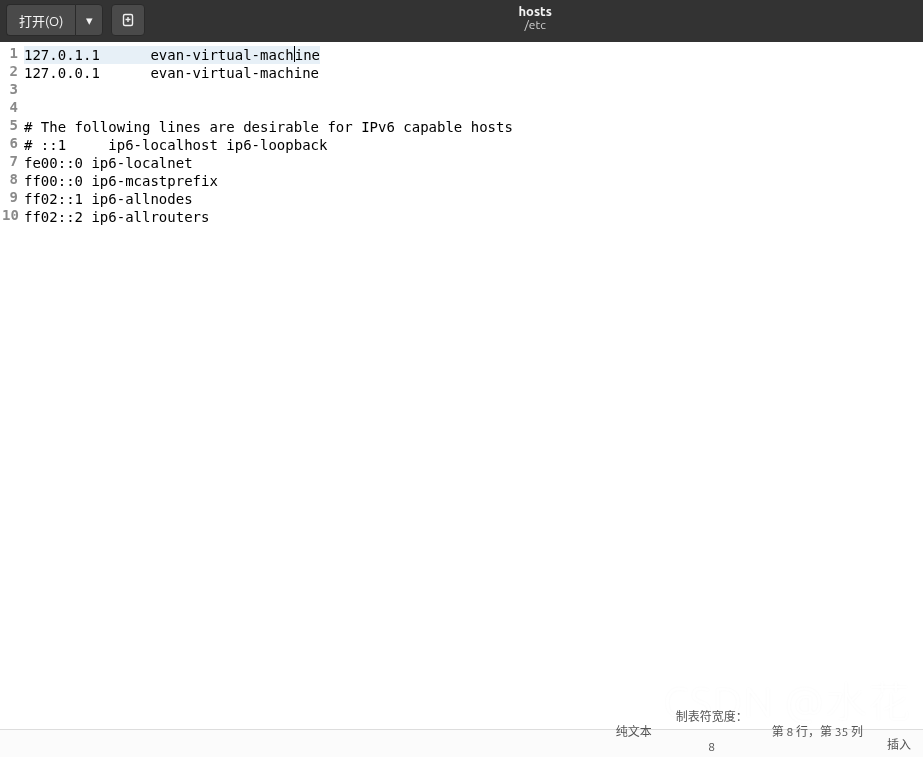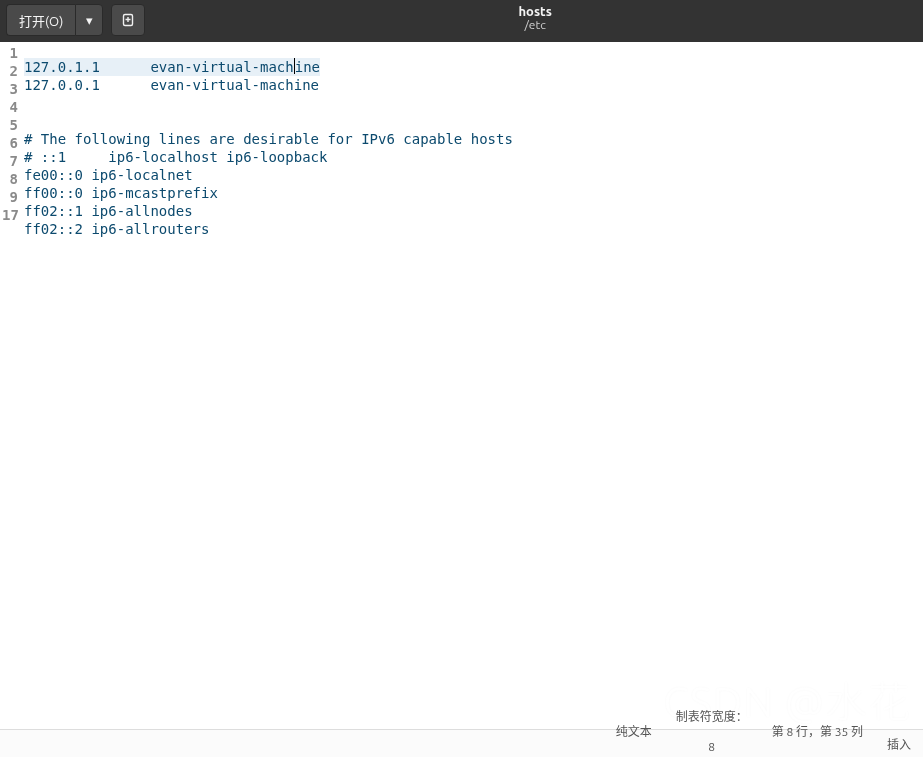--- a/index.html
+++ b/index.html
@@ -21,21 +21,21 @@
   .title-center { flex: 1; text-align: center; line-height: 1.1; }
   .title-center .t1 { font-size: 13px; font-weight: 600; }
   .title-center .t2 { font-size: 12px; color: #cfcfcf; }
   .right-controls { display: flex; align-items: center; gap: 6px; }
   .win-btn { width: 26px; height: 26px; display:flex; align-items:center; justify-content:center; color:#f0f0f0; cursor:pointer; border-radius: 50%; }
   .win-btn.close { background: #e95420; }
   .win-btn svg { display:block; }
   .editor { display:flex; height: calc(100% - 42px - 28px); background:#ffffff; font-family: "DejaVu Sans Mono","Liberation Mono",monospace; font-size: 14px; line-height: 18px; }
   .gutter { background:#ffffff; color:#8a8a8a; text-align:right; padding: 2px 4px 0 2px; user-select:none; width: 22px; }
   .gutter .n { height:18px; font-weight:600; }
-  .content { padding: 16px 0 0 2px; white-space: pre; color:#0c4a6e; flex:1; position:relative; }
+  .content { padding: 4px 0 0 2px; white-space: pre; color:#000000; flex:1; position:relative; }
   .content .line { height:18px; }
   .selected-row { background: rgba(120,170,210,0.18); display:inline-block; }
   .cursor { display:inline-block; width:1px; height:16px; background:#000; vertical-align:-2px; }
   .statusbar {
     position: relative;
     height: 28px; border-top: 1px solid #ddd; background:#fbfbfb;
     display:flex; align-items:center; justify-content:flex-end;
     gap: 24px; font-size: 12px; color:#555; padding: 0 12px;
   }
   .status-item { display:inline-flex; align-items:center; gap:16px; cursor:pointer;flex-direction:column; }
@@ -76,21 +76,21 @@
   <div class="gutter" id="gutter">
       <div class="n">1</div>
       <div class="n">2</div>
       <div class="n">3</div>
       <div class="n">4</div>
       <div class="n">5</div>
       <div class="n">6</div>
       <div class="n">7</div>
       <div class="n">8</div>
       <div class="n">9</div>
-      <div class="n">17</div>
+      <div class="n">10</div>
     </div>
   <div class="content" id="content"><div class="line"><span class="selected-row">127.0.1.1      evan-virtual-mach<span class="cursor"></span>ine</span></div><div class="line">127.0.0.1      evan-virtual-machine</div><div class="line"></div><div class="line"></div><div class="line"># The following lines are desirable for IPv6 capable hosts</div><div class="line"># ::1     ip6-localhost ip6-loopback</div><div class="line">fe00::0 ip6-localnet</div><div class="line">ff00::0 ip6-mcastprefix</div><div class="line">ff02::1 ip6-allnodes</div><div class="line">ff02::2 ip6-allrouters</div></div>
 </div>
 
 <div class="watermark">CSDN @水花</div>
 
 <div class="statusbar">
   <div class="status-item">
     <span>纯文本</span>
     <span class="caret">▾</span>

